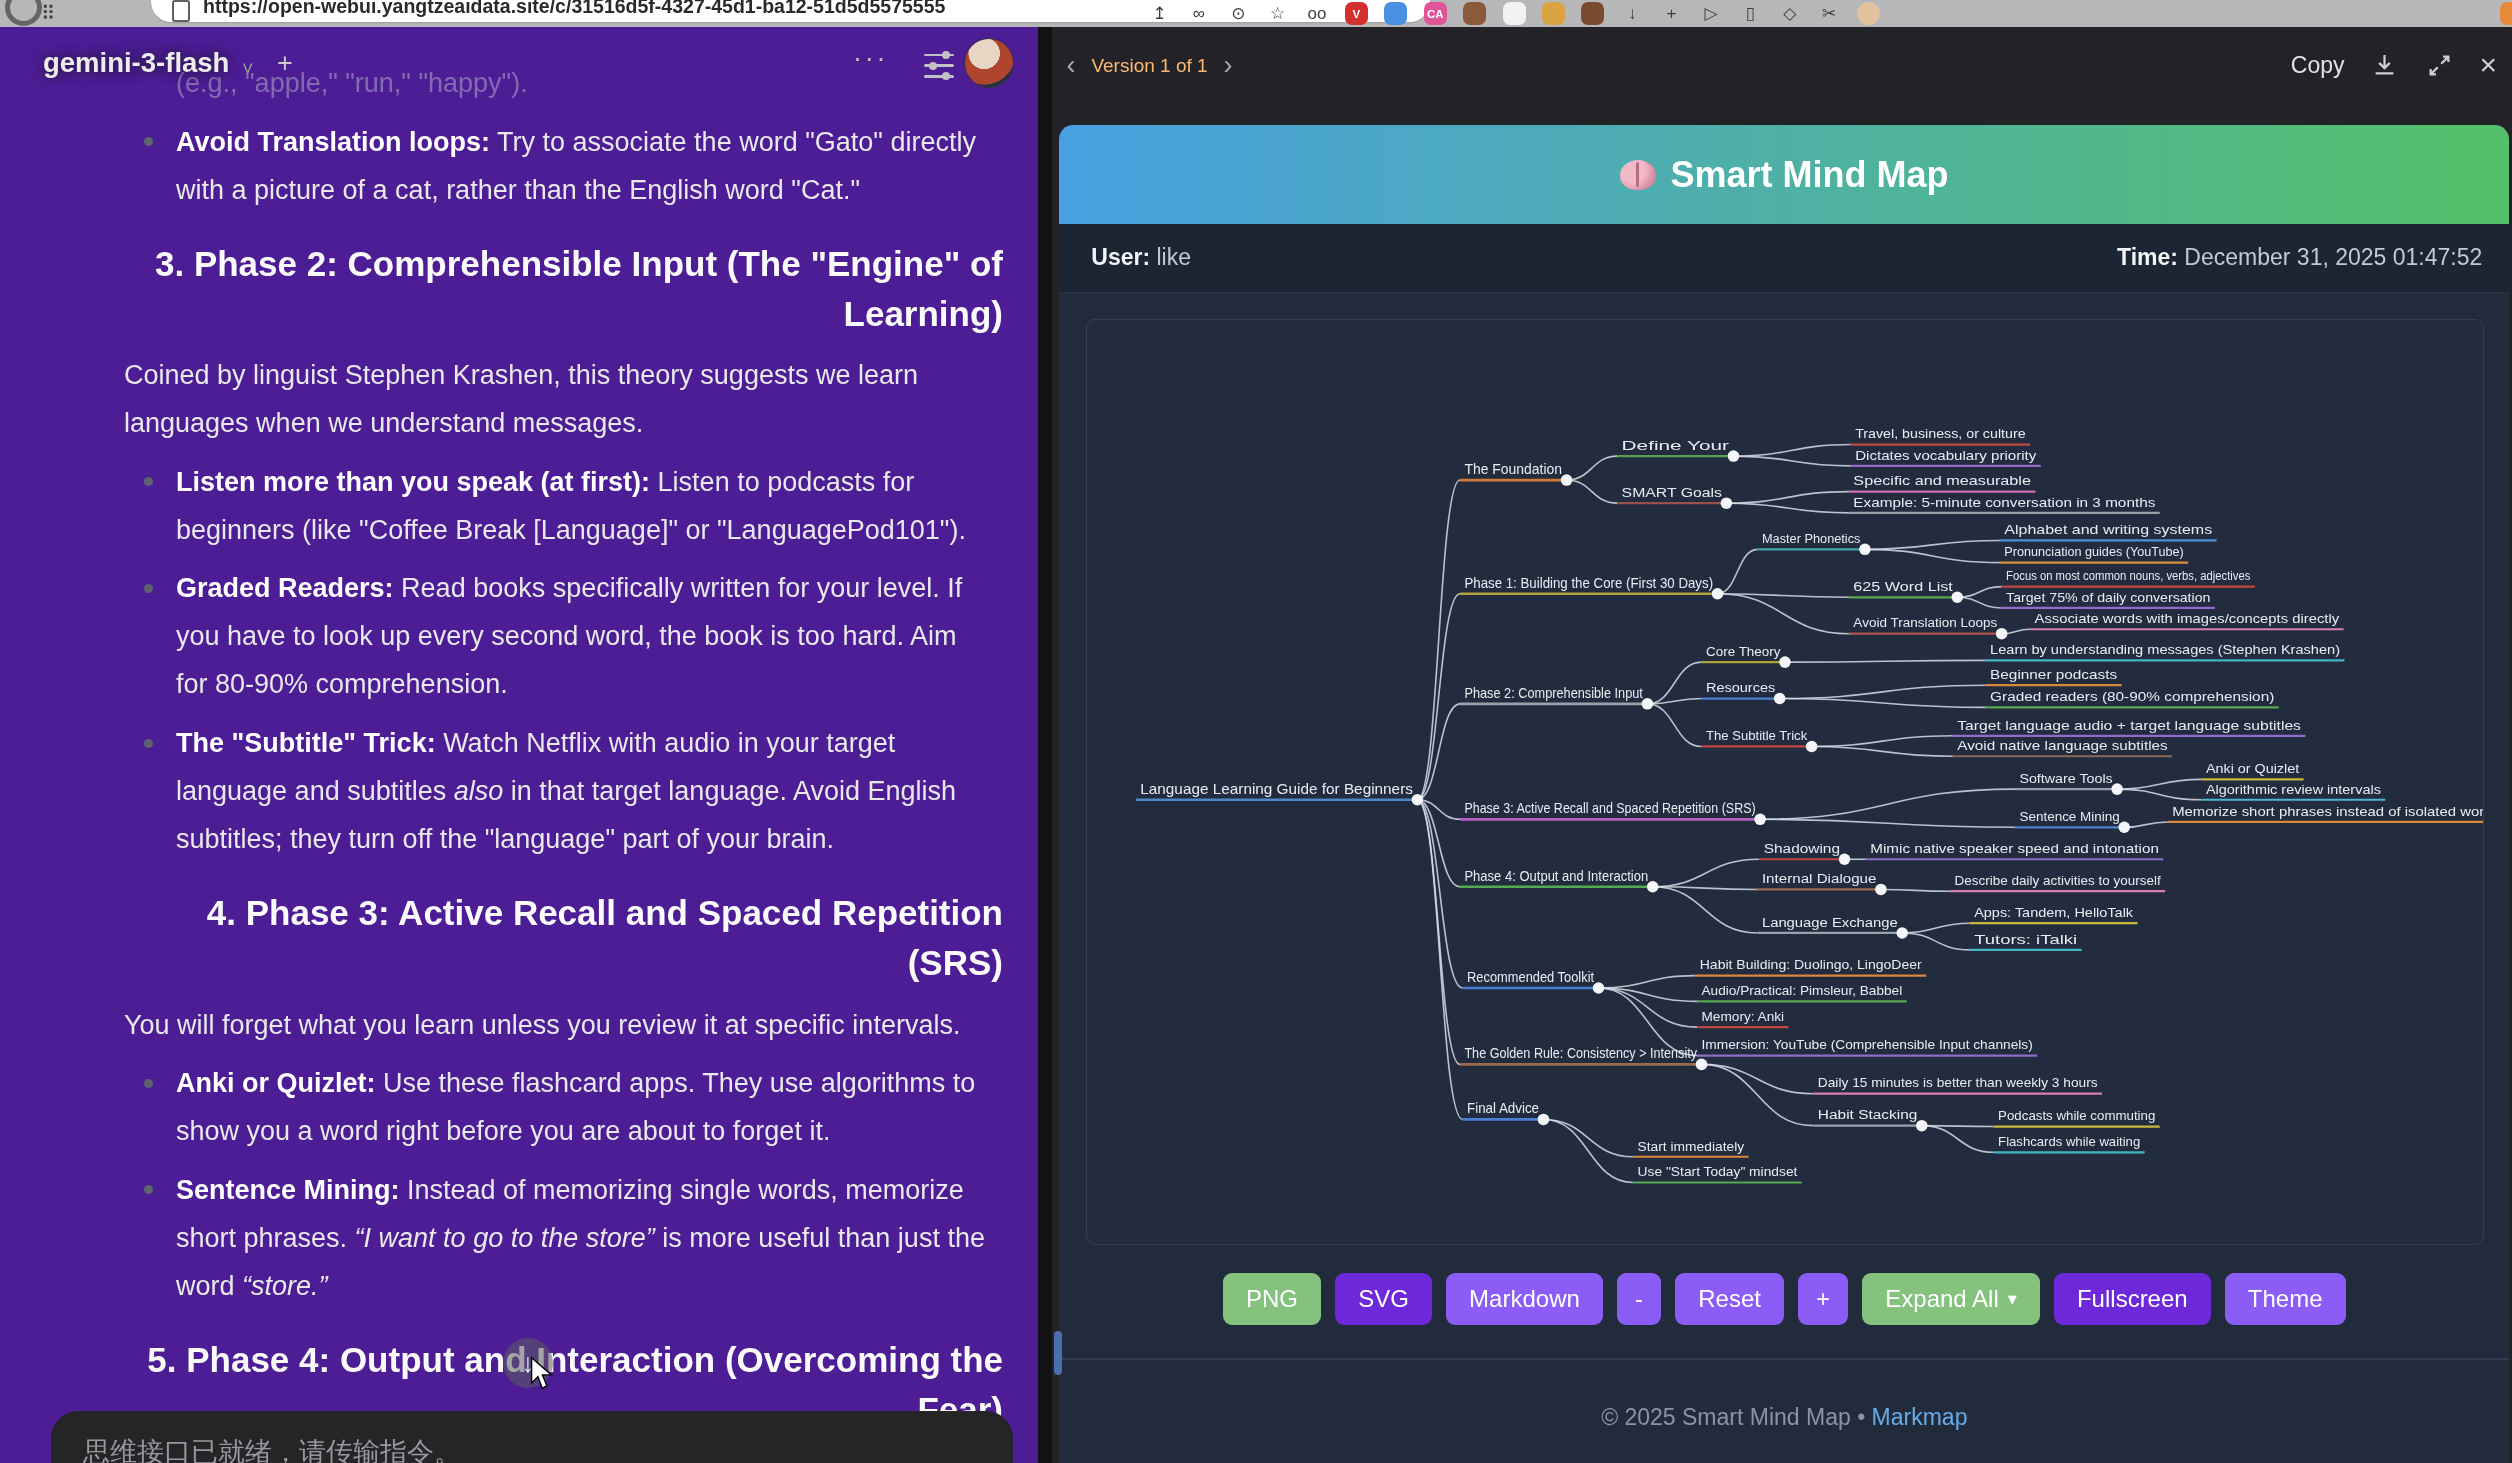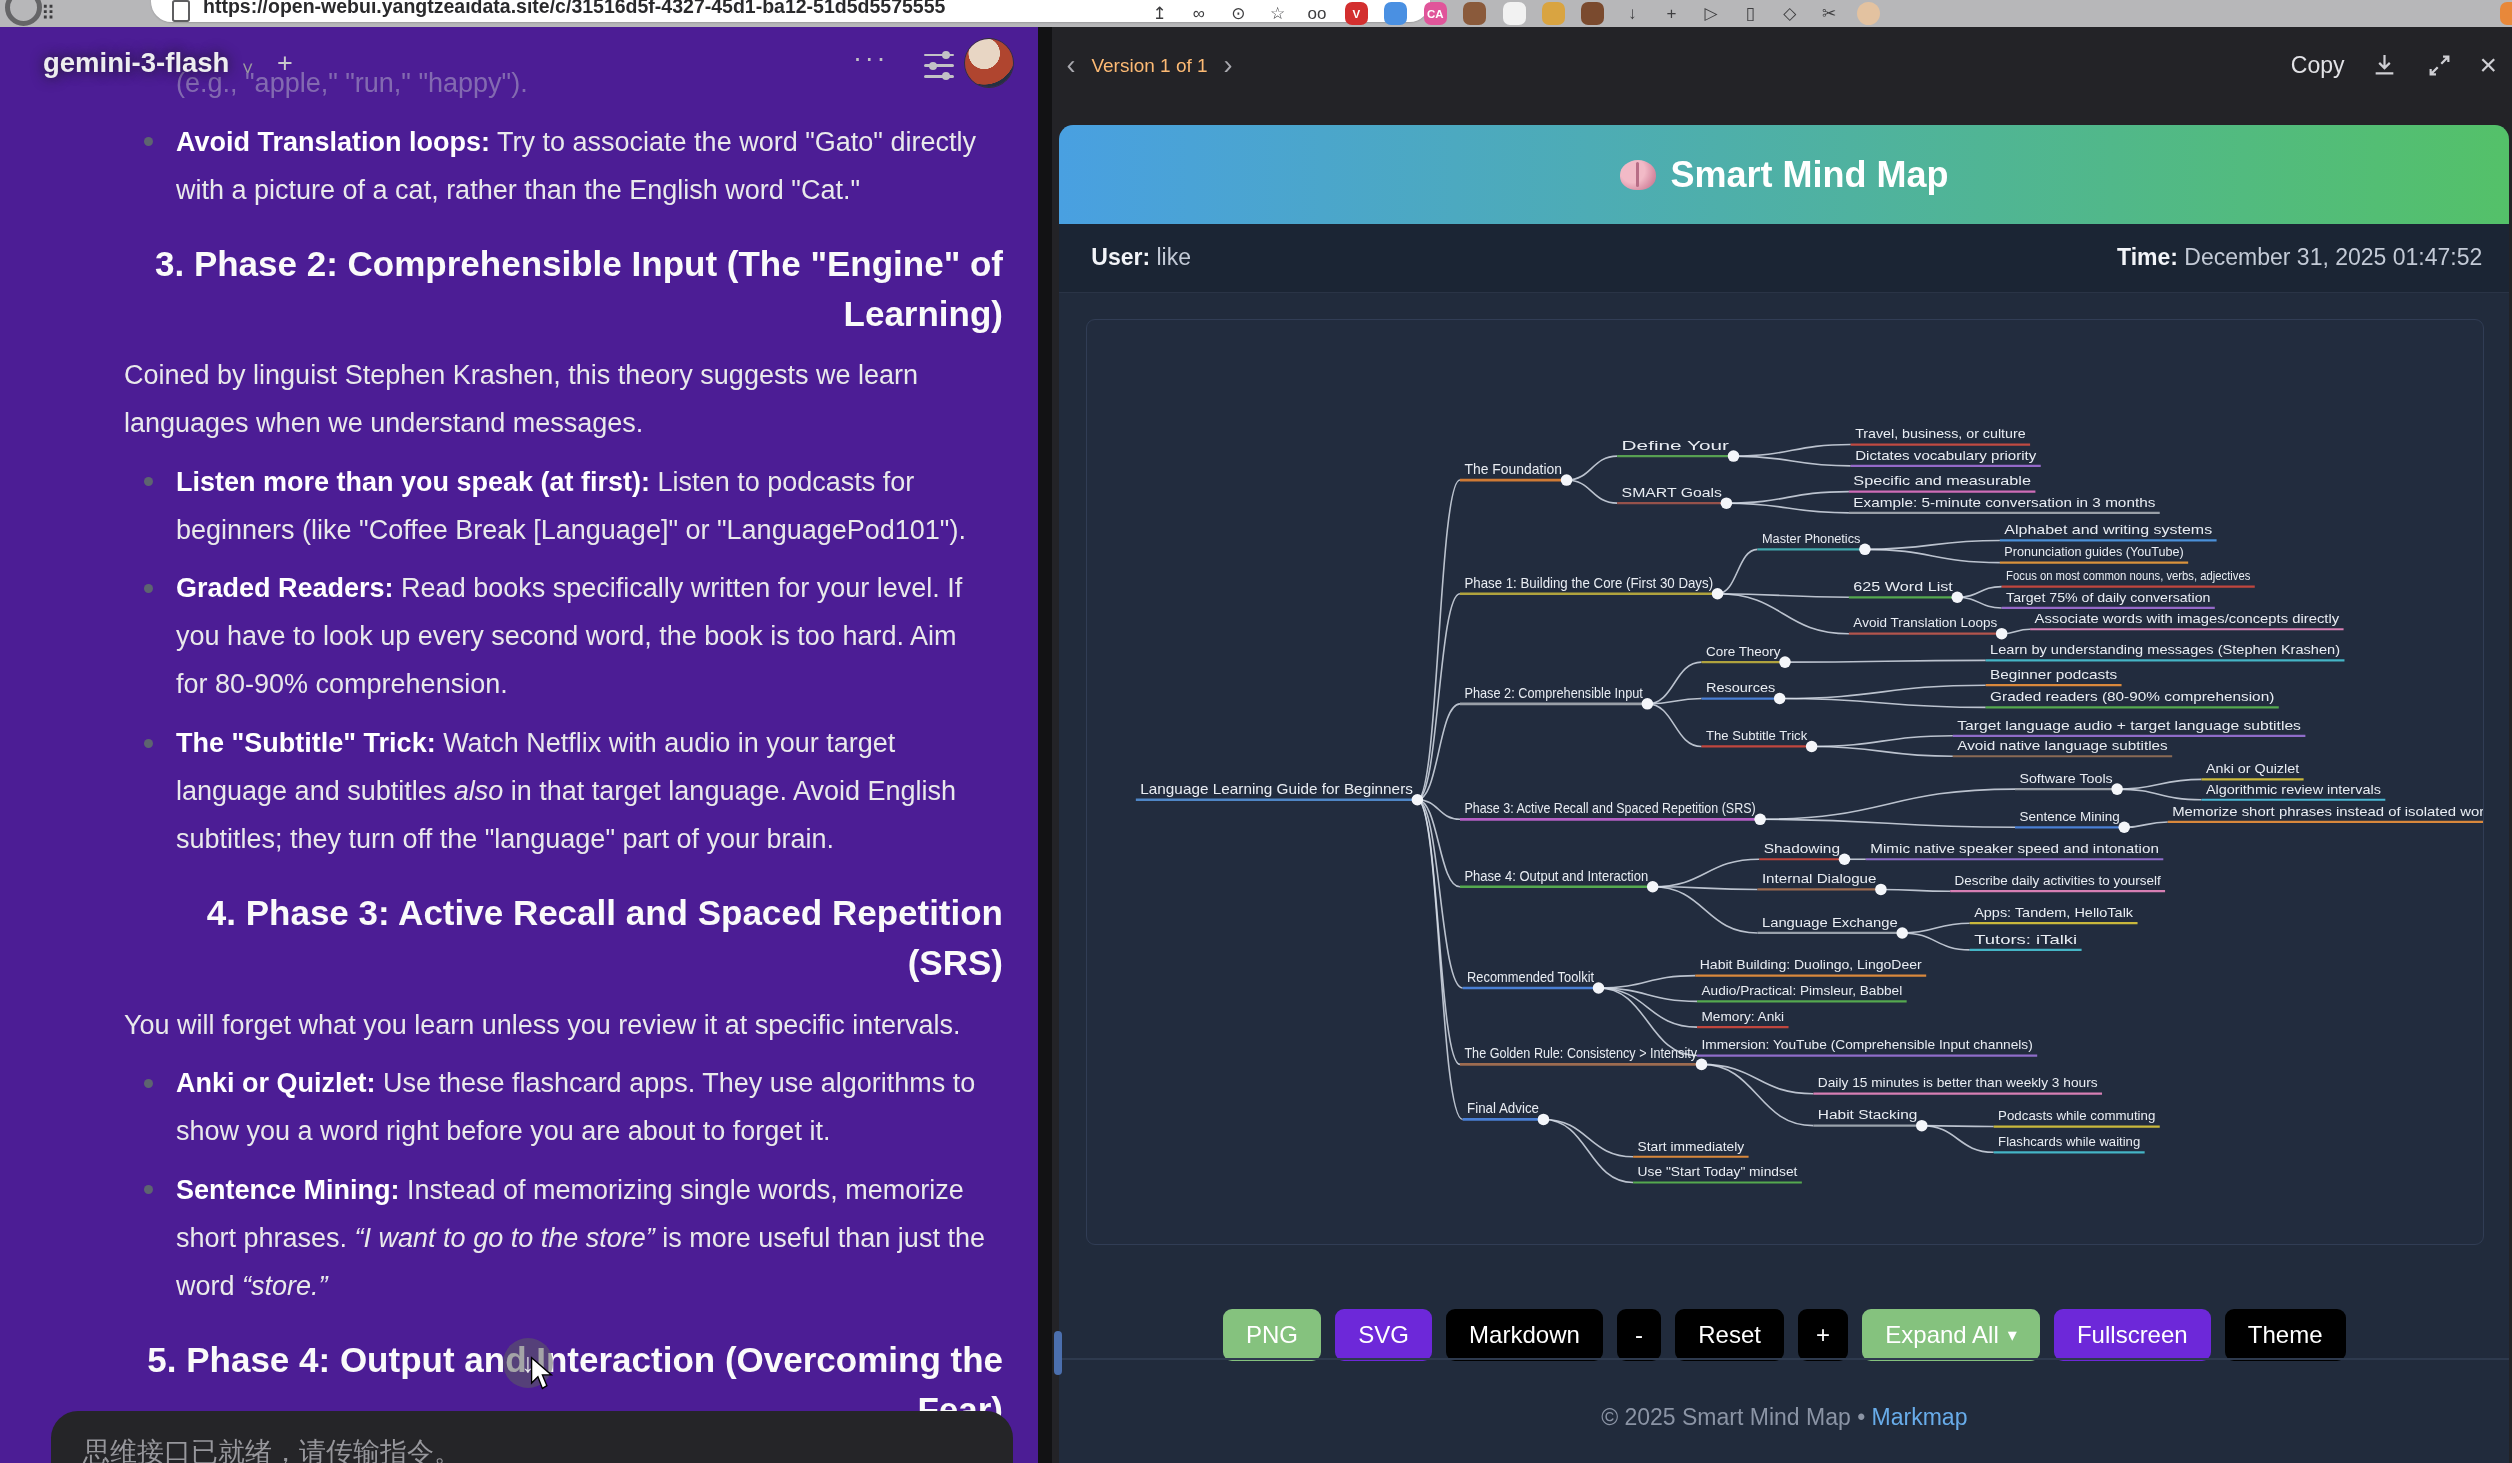--- a/index.html
+++ b/index.html
@@ -61,24 +61,24 @@
   .brain-icon::after{content:"";position:absolute;left:16px;top:2.7px;width:2.7px;height:25px;background:#b86d86;border-radius:1.8px;}
   .info-bar{position:absolute;left:0;top:99px;width:100%;height:68px;background:#1b2534;border-bottom:0.9px solid #2a3446;}
   .info-left{position:absolute;left:32px;top:19.5px;font-size:23px;color:#c3cad6;}
   .info-right{position:absolute;right:27px;top:19.5px;font-size:23px;color:#c3cad6;}
   .info-bar b{color:#f2f4f8;}
 
   .map-box{position:absolute;left:27px;top:194px;width:1396px;height:924px;background:#222c3e;border:1.8px solid #313d55;border-radius:9px;}
   .map-box svg{position:absolute;left:0;top:0;}
 
   .mm-toolbar{position:absolute;left:0;top:1148px;width:100%;display:flex;justify-content:center;gap:14.2px;}
-  .mbtn{height:52px;border:none;border-radius:9px;font-family:"Liberation Sans",sans-serif;font-size:24px;color:#fff;padding:0 23px;display:flex;align-items:center;gap:9px;margin-top:36px;}
+  .mbtn{height:52px;border:none;border-radius:9px;font-family:"Liberation Sans",sans-serif;font-size:24px;color:#fff;padding:0 23px;display:flex;align-items:center;gap:9px;}
   .mbtn.green{background:#85c27e;}
   .mbtn.blue{background:#6d28d9;}
-  .mbtn.gray{background:#000000;}
+  .mbtn.gray{background:#8b5cf6;}
   .mbtn.small{padding:0 18px;}
   .caret{font-size:18px;}
   .mm-divider{position:absolute;left:0;top:1233px;width:100%;height:1.8px;background:#2e3a4e;}
   .mm-footer{position:absolute;left:0;top:1279px;width:100%;text-align:center;font-size:23px;color:#8b94a5;}
   .mm-footer a{color:#68acea;text-decoration:none;}
 </style>
 </head>
 <body>
 
 <div id="stage">

